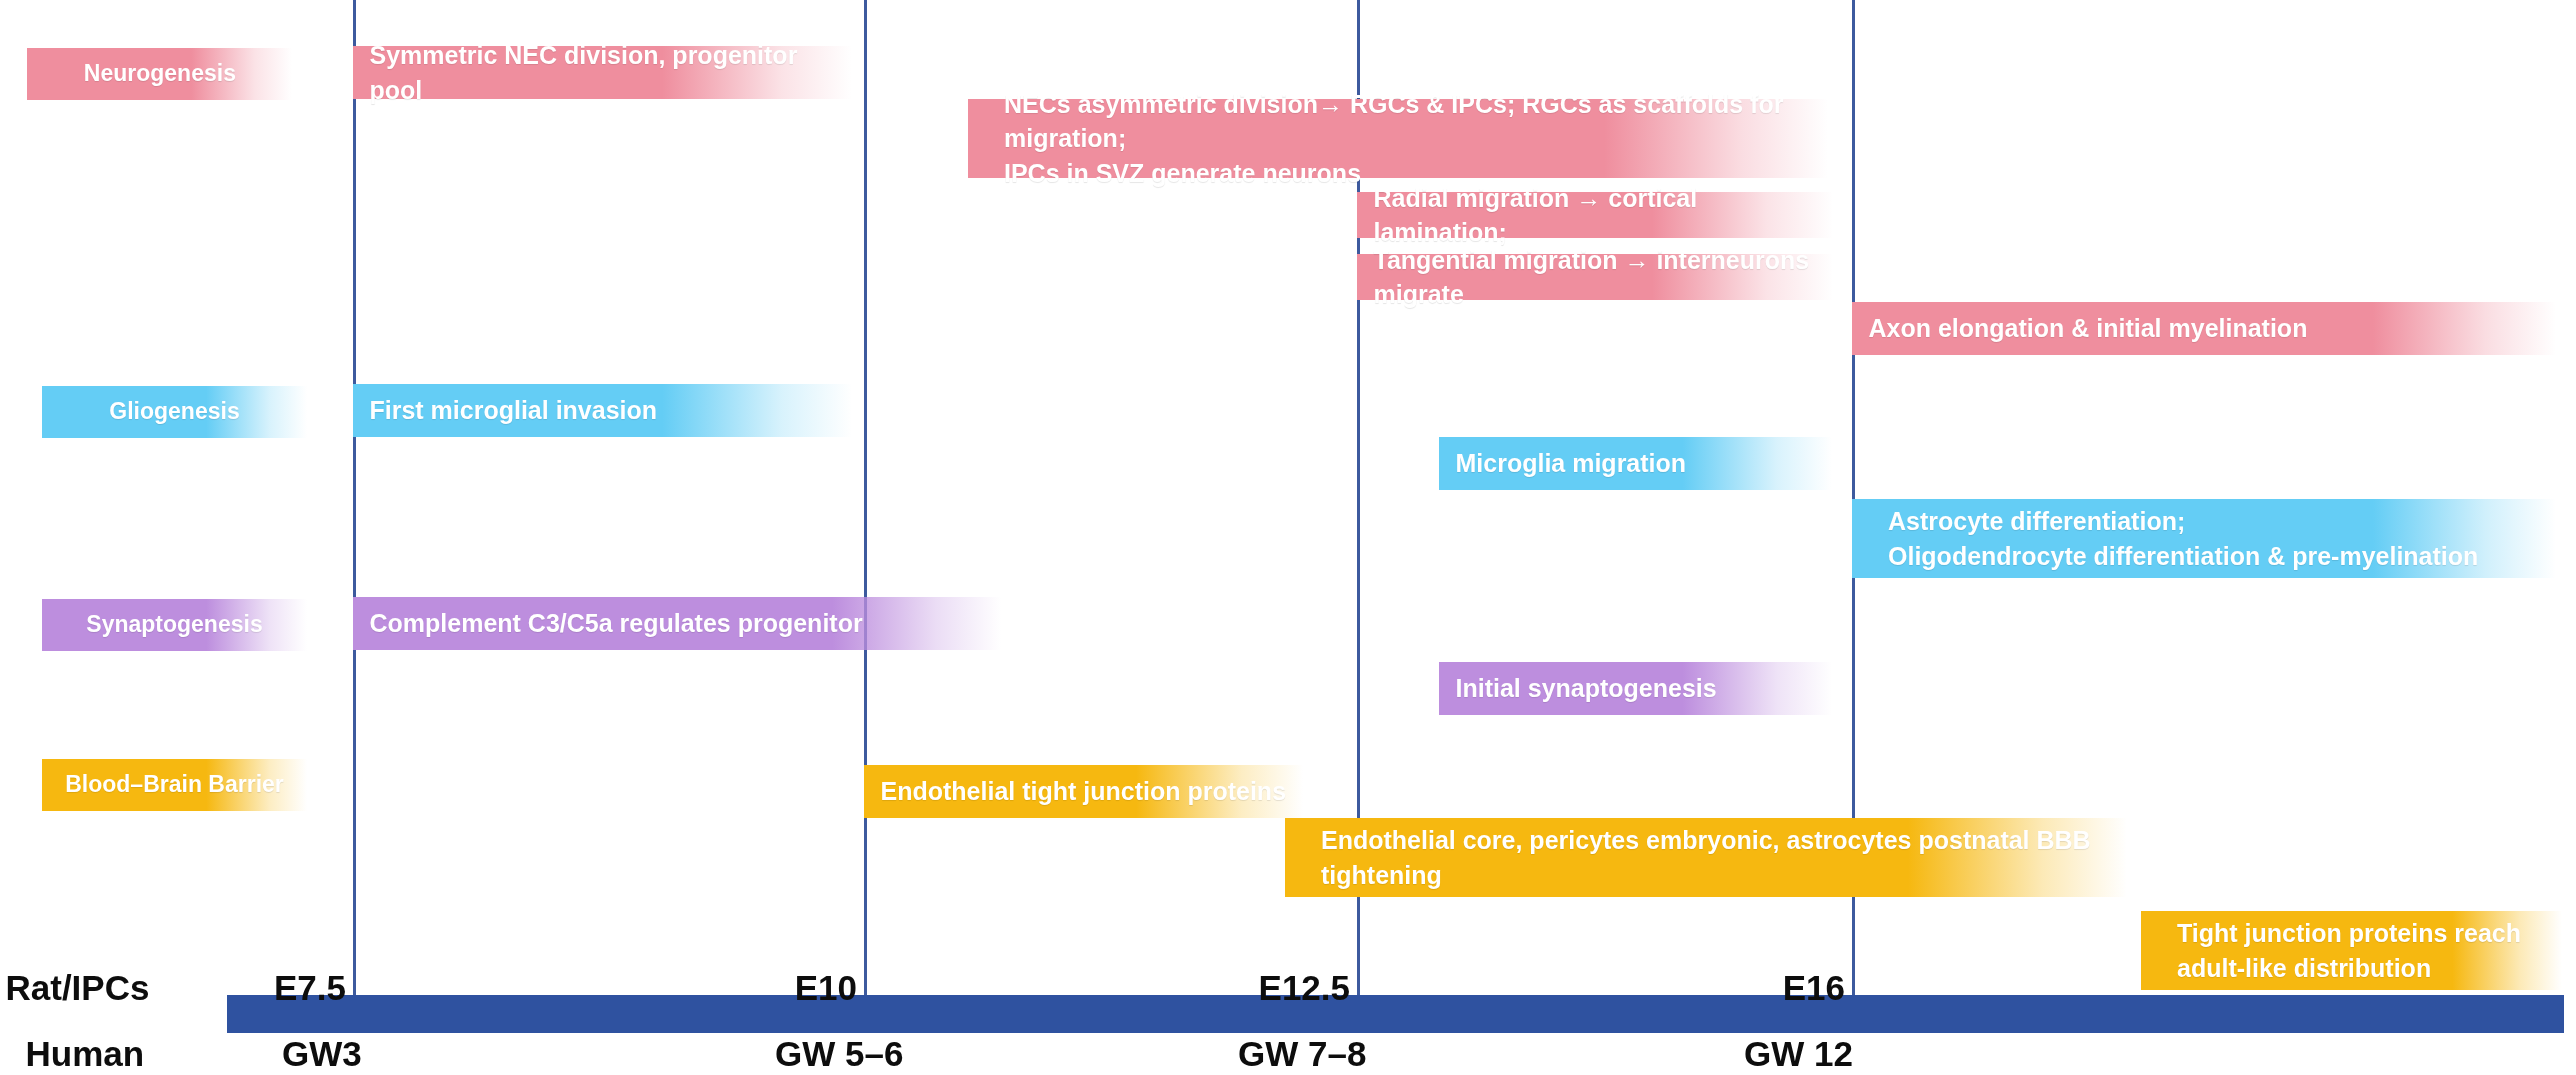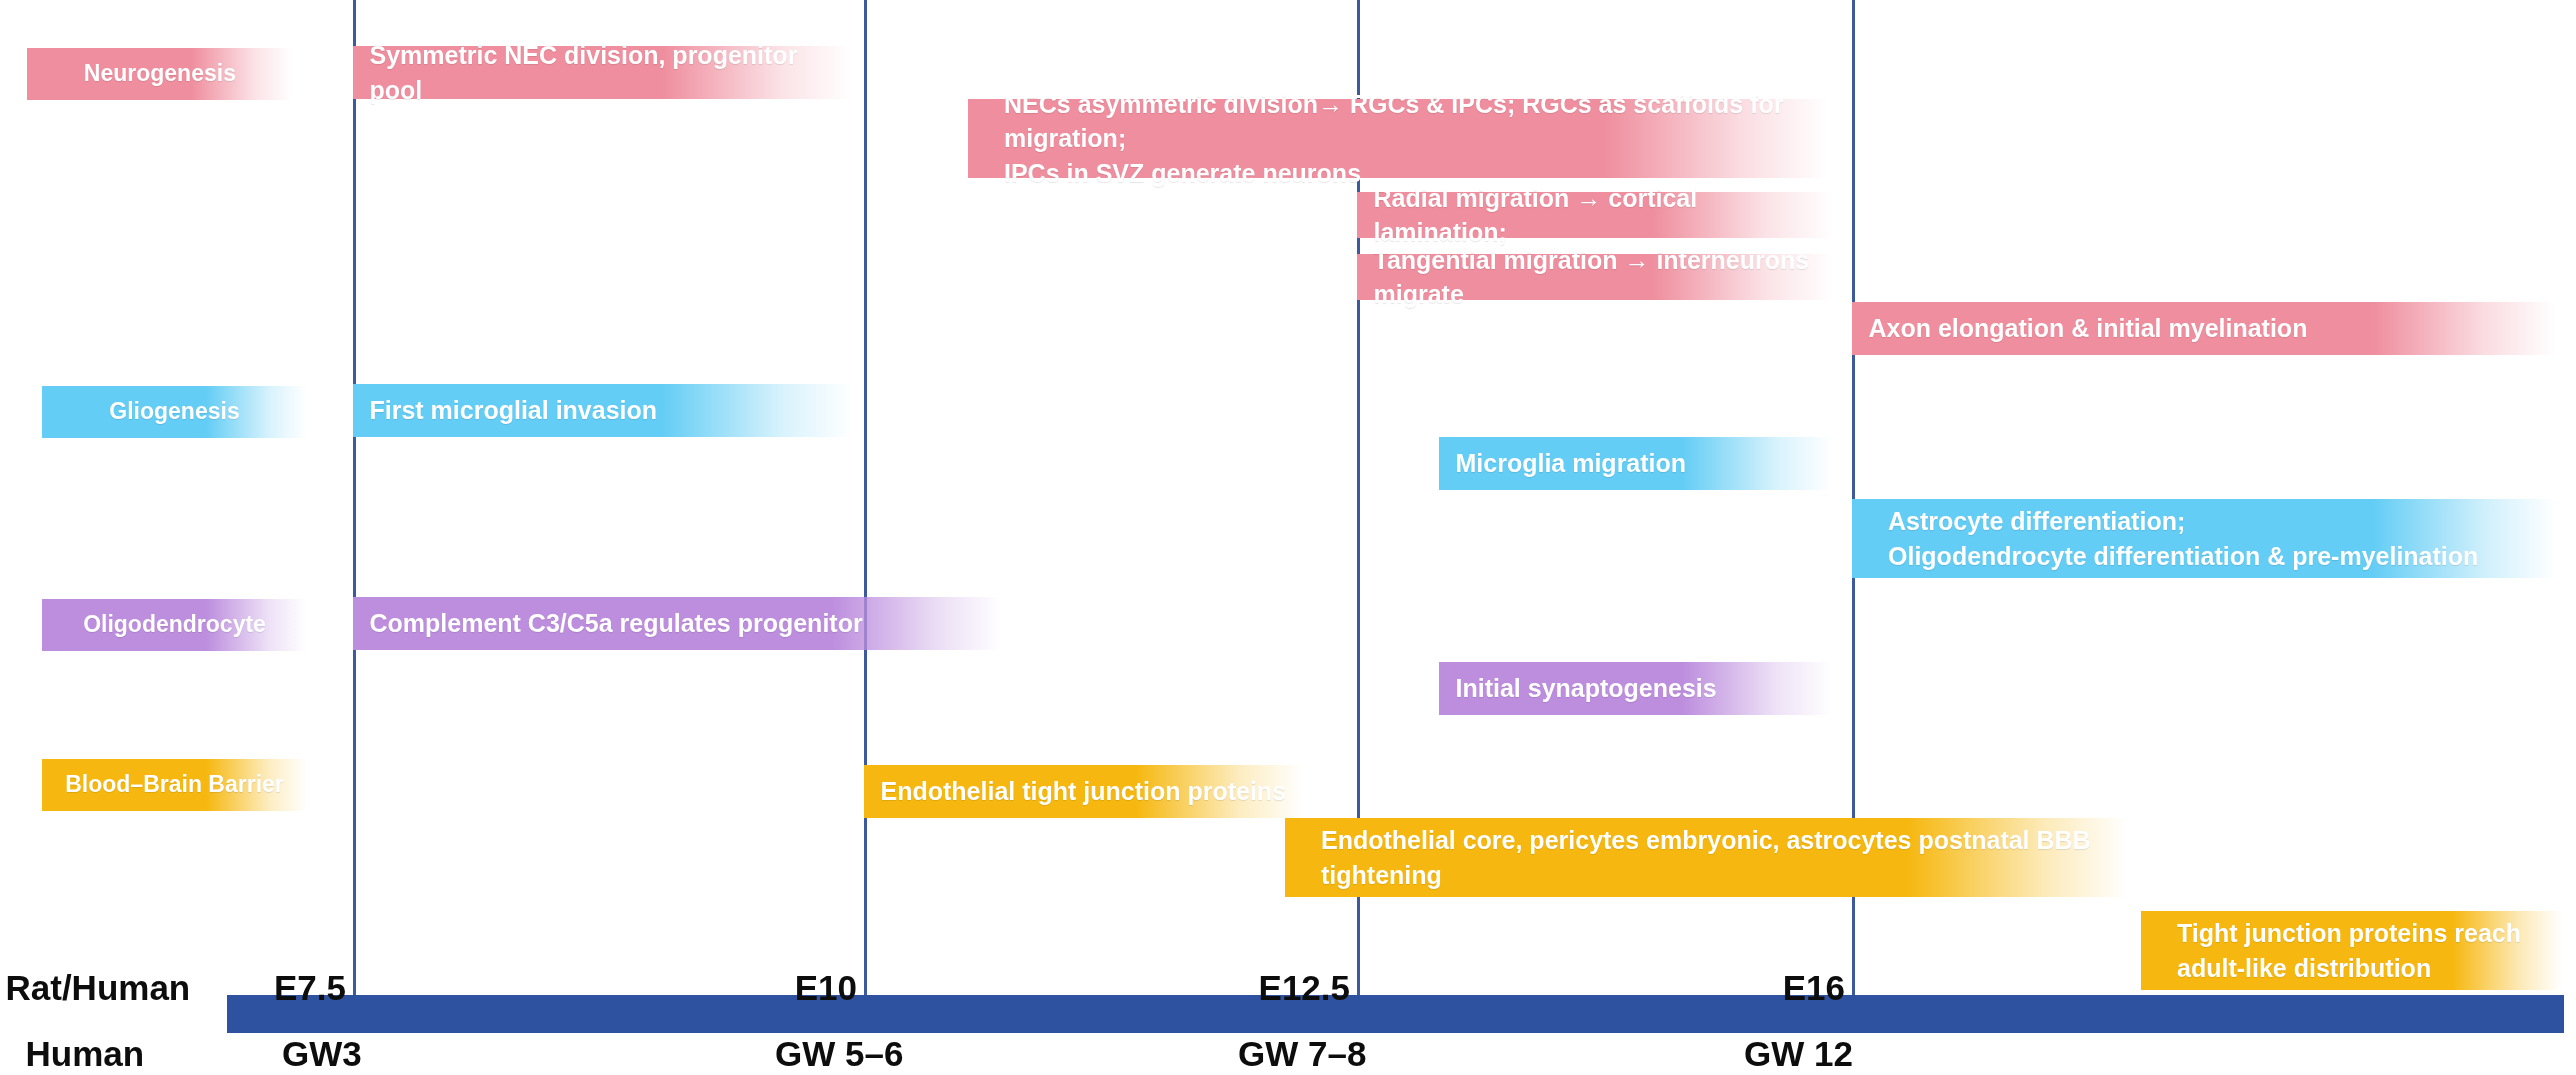--- a/index.html
+++ b/index.html
@@ -112,21 +112,21 @@
 
   <div class="bar cat fill-pink" style="left:27.4px; top:48px; width:265px; height:52px;">
     <span class="bar-label">Neurogenesis</span>
   </div>
 
   <div class="bar cat fill-blue" style="left:42px; top:386px; width:265px; height:52px;">
     <span class="bar-label">Gliogenesis</span>
   </div>
 
   <div class="bar cat fill-purple" style="left:42px; top:599px; width:265px; height:52px;">
-    <span class="bar-label">Oligodendrocyte</span>
+    <span class="bar-label">Synaptogenesis</span>
   </div>
 
   <div class="bar cat fill-gold" style="left:42px; top:759px; width:265px; height:52px;">
     <span class="bar-label">Blood–Brain Barrier</span>
   </div>
 
   <div class="bar evt fill-pink" style="left:353px; top:46px; width:499px; height:53px;">
     <span class="bar-label">Symmetric NEC division, progenitor pool</span>
   </div>
 
@@ -176,21 +176,21 @@
   <div class="bar evt two-line fill-gold fade-late" style="left:2141px; top:911px; width:421px; height:79px;">
     <span class="bar-label">Tight junction proteins reach
 adult-like distribution</span>
   </div>
 
   <div class="bar evt two-line fill-gold fade-late" style="left:1285px; top:818px; width:842px; height:79px;">
     <span class="bar-label">Endothelial core, pericytes embryonic, astrocytes postnatal BBB
 tightening</span>
   </div>
 
-  <div class="axis-row-label" style="left:5.5px; top:968px;">Rat/Human</div>
+  <div class="axis-row-label" style="left:5.5px; top:968px;">Rat/IPCs</div>
   <div class="axis-row-label" style="left:25.6px; top:1034px;">Human</div>
 
   <div class="axis-bar" style="left:227px; top:995px; width:2337px; height:38px;"></div>
 
   <div class="tick-label" style="left:201px; top:968px; width:145px;">E7.5</div>
   <div class="tick-label" style="left:712px; top:968px; width:145px;">E10</div>
   <div class="tick-label" style="left:1205px; top:968px; width:145px;">E12.5</div>
   <div class="tick-label" style="left:1700px; top:968px; width:145px;">E16</div>
 
   <div class="tick-label human" style="left:274px; top:1034px; width:210px;">GW3</div>

